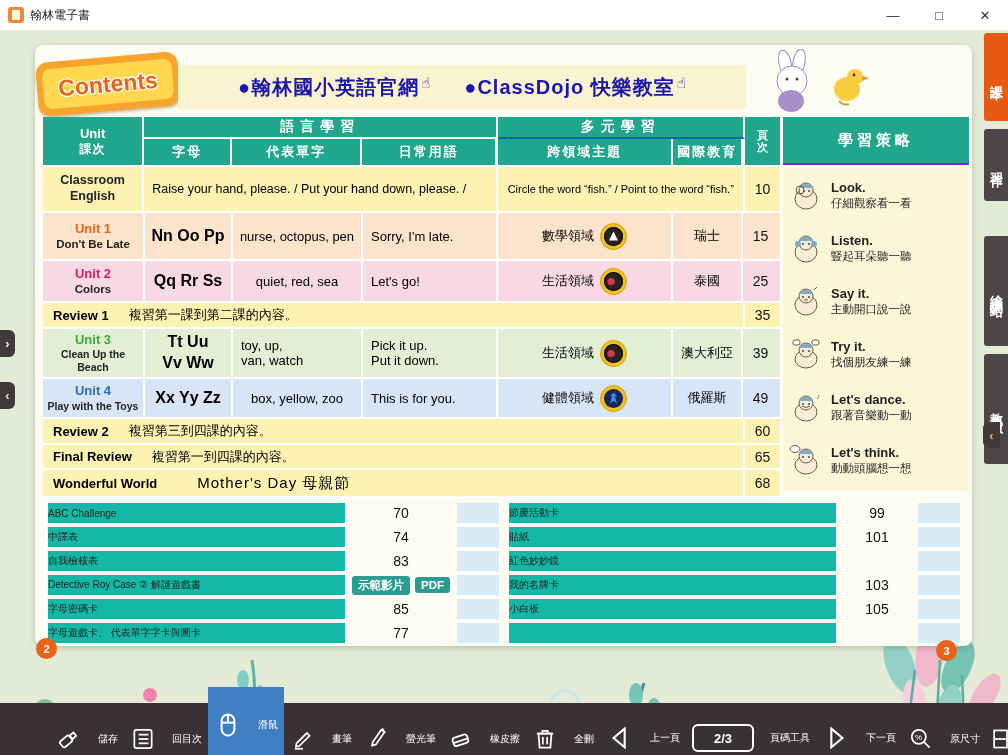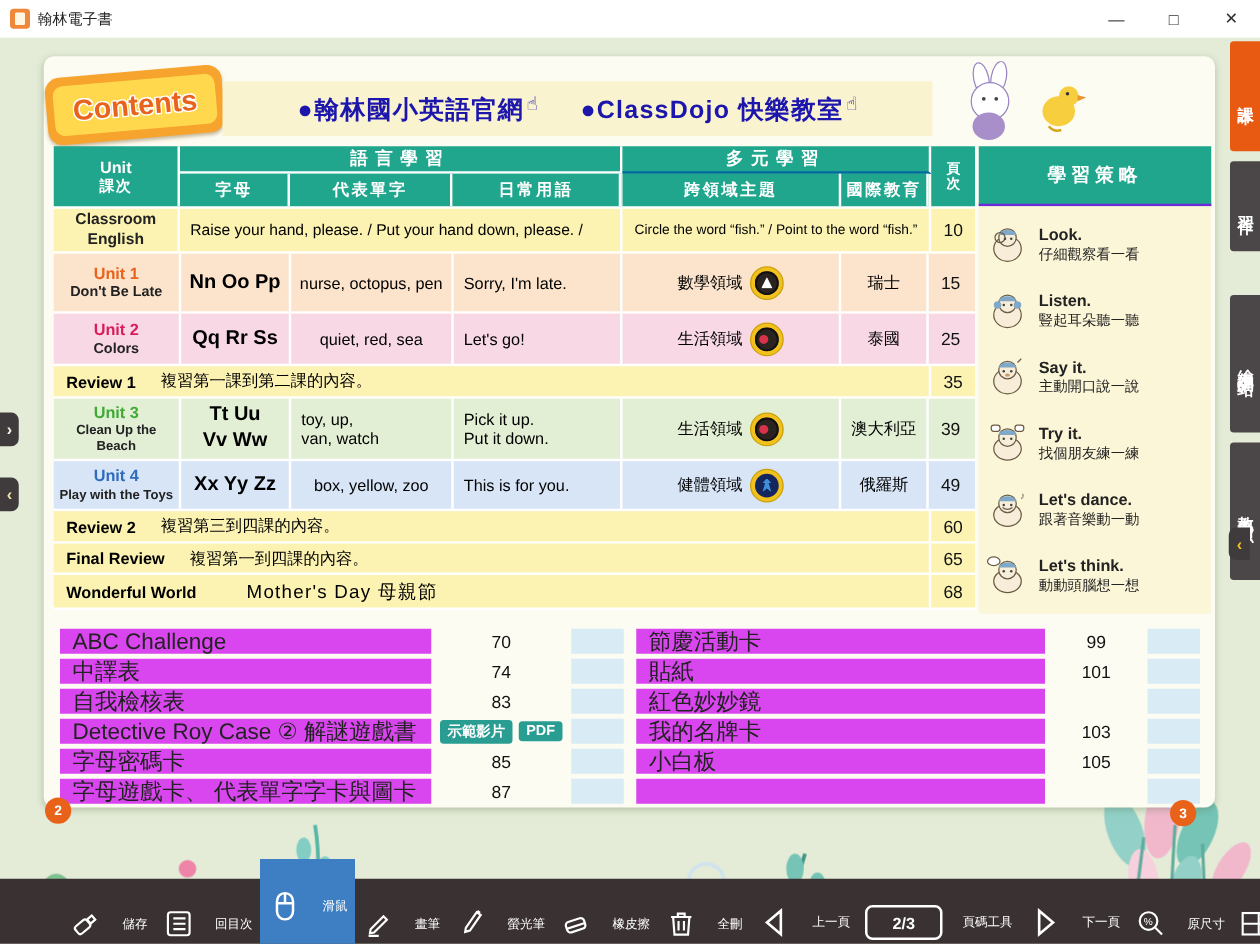--- a/index.html
+++ b/index.html
@@ -73,21 +73,21 @@
   .strategy .bd { height:326px; background:#fcf6d8; display:flex; flex-direction:column; justify-content:space-around; padding:4px 6px; }
   .strat-item { display:flex; align-items:center; gap:8px; }
   .strat-ico { flex:0 0 34px; }
   .strat-en { font-weight:bold; font-size:13px; color:#222; }
   .strat-zh { font-size:11.5px; color:#222; margin-top:1px; }
 
   
   .lists { position:absolute; left:13px; top:458px; width:912px; display:flex; gap:10px; }
   .listcol { flex:1; display:flex; flex-direction:column; gap:4px; }
   .lrow { display:flex; align-items:center; height:20px; }
-  .lstrip { flex:1; background:#d946ef; height:100%; display:flex; align-items:center; padding-left:10px; font-size:18px; color:#222; }
+  .lstrip { flex:1; background:#14b8a6; height:100%; display:flex; align-items:center; padding-left:0; font-size:10px; color:#222; }
   .lnum { width:112px; display:flex; align-items:center; justify-content:center; font-size:14px; color:#111; gap:5px; }
   .lnum-r { width:82px; }
   .ltail { width:42px; background:#d9ecf5; height:100%; }
   .pill { background:#2a9d93; color:#fff; font-size:11.5px; font-weight:bold; padding:2px 6px; border-radius:3px; cursor:pointer; white-space:nowrap; }
 
   
   .corner-badge { position:absolute; width:21px; height:21px; border-radius:50%; background:#e8621a; color:#fff; font-size:11px; font-weight:bold; display:flex; align-items:center; justify-content:center; z-index:3; }
   .cb-left { left:36px; top:608px; } .cb-right { left:936px; top:610px; }
 
   
@@ -212,21 +212,21 @@
           <div class="cell teal th-top" style="width:100%;border-bottom:2px solid #0369a1">多元學習</div>
           <div style="display:flex">
             <div class="cell teal th-sub c-cross">跨領域主題</div>
             <div class="cell teal th-sub c-intl">國際教育</div>
           </div>
         </div>
         <div class="cell teal c-page th-page">頁
 次</div>
       </div>
 
-      <div class="trow row-yellow" style="height:36px">
+      <div class="trow row-yellow" style="height:46px">
         <div class="cell c-unit unit-name">
           <span class="unit-title" style="font-size:12.5px">Classroom</span>
           <span class="unit-title" style="font-size:12.5px">English</span>
         </div>
         <div class="cell lefty cls-en" style="width:357px">Raise your hand, please. / Put your hand down, please. /</div>
         <div class="cell cls-circle" style="width:249px">Circle the word “fish.” / Point to the word “fish.”</div>
         <div class="cell c-page pagecol">10</div>
       </div>
 
       <div class="trow row-u0 u0" style="height:48px">
@@ -456,21 +456,21 @@
           </div>
           <div class="ltail"></div>
         </div>
         <div class="lrow">
           <div class="lstrip">字母密碼卡</div>
           <div class="lnum">85</div>
           <div class="ltail"></div>
         </div>
         <div class="lrow">
           <div class="lstrip">字母遊戲卡、 代表單字字卡與圖卡</div>
-          <div class="lnum">87</div>
+          <div class="lnum">77</div>
           <div class="ltail"></div>
         </div>
       </div>
       <div class="listcol">
         <div class="lrow">
           <div class="lstrip">節慶活動卡</div>
           <div class="lnum lnum-r">99</div>
           <div class="ltail"></div>
         </div>
         <div class="lrow">

